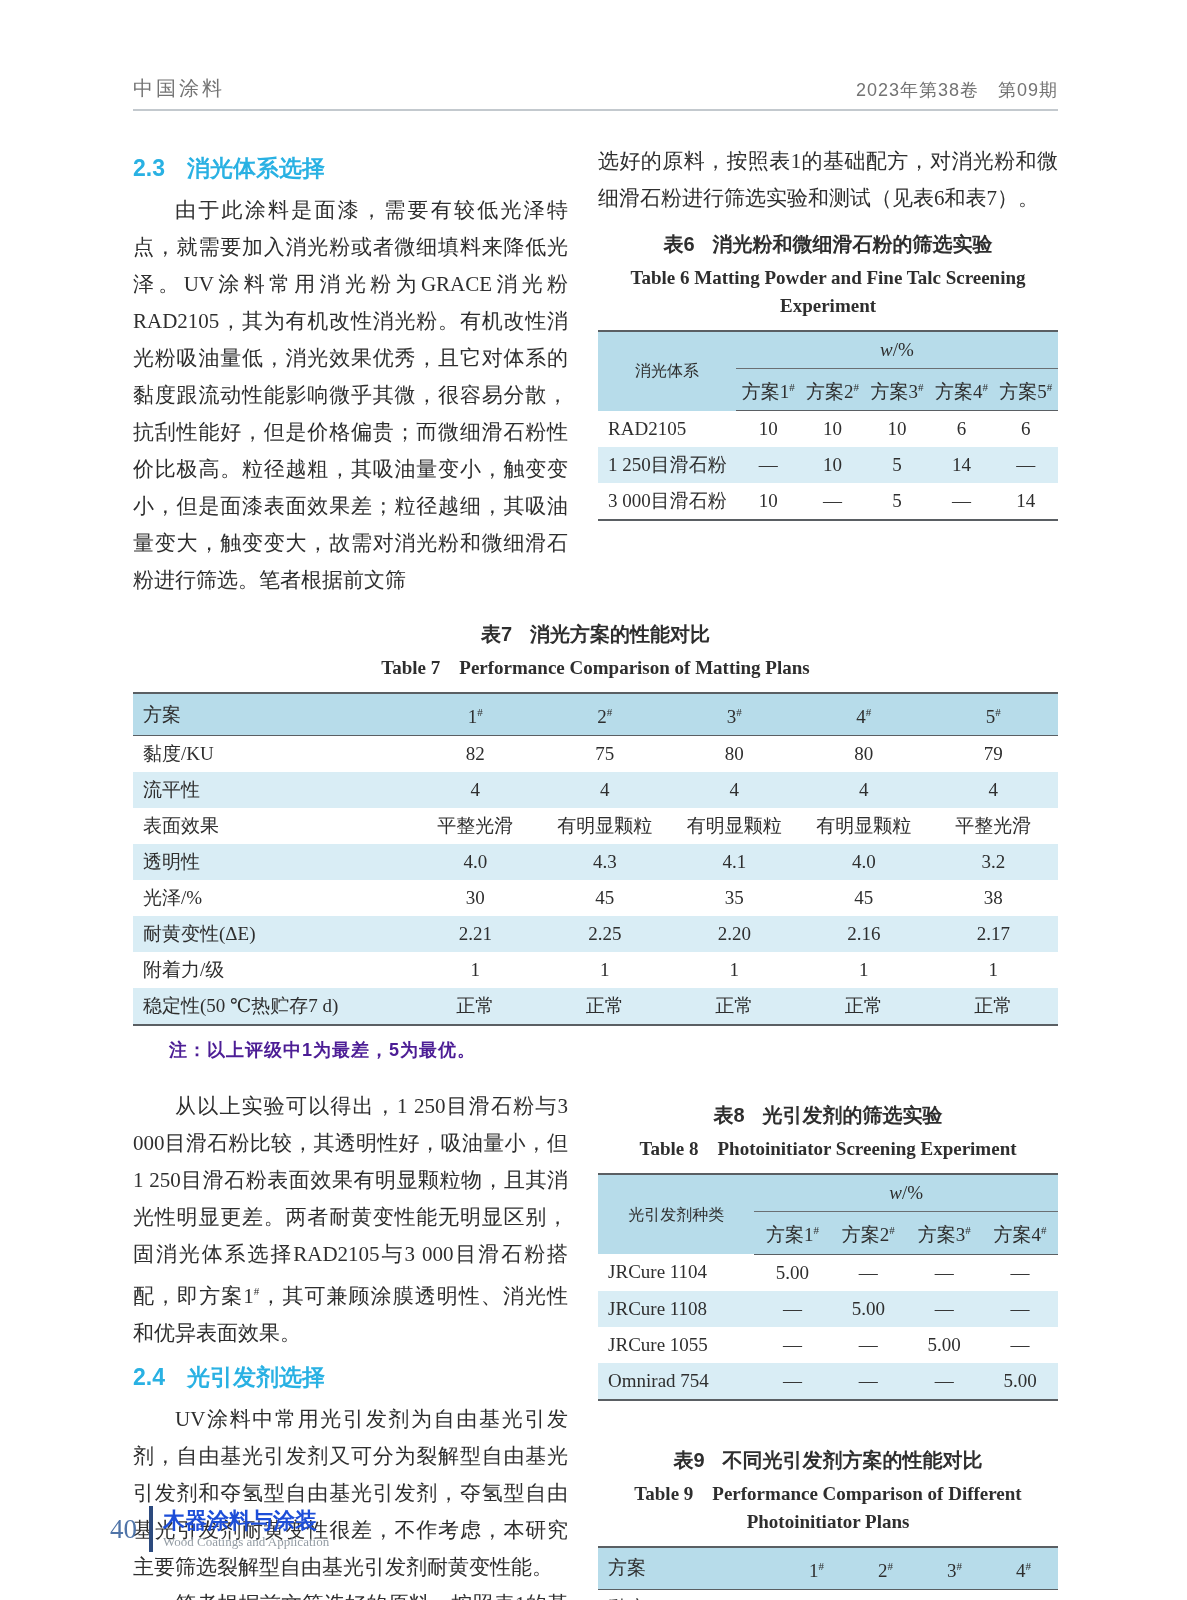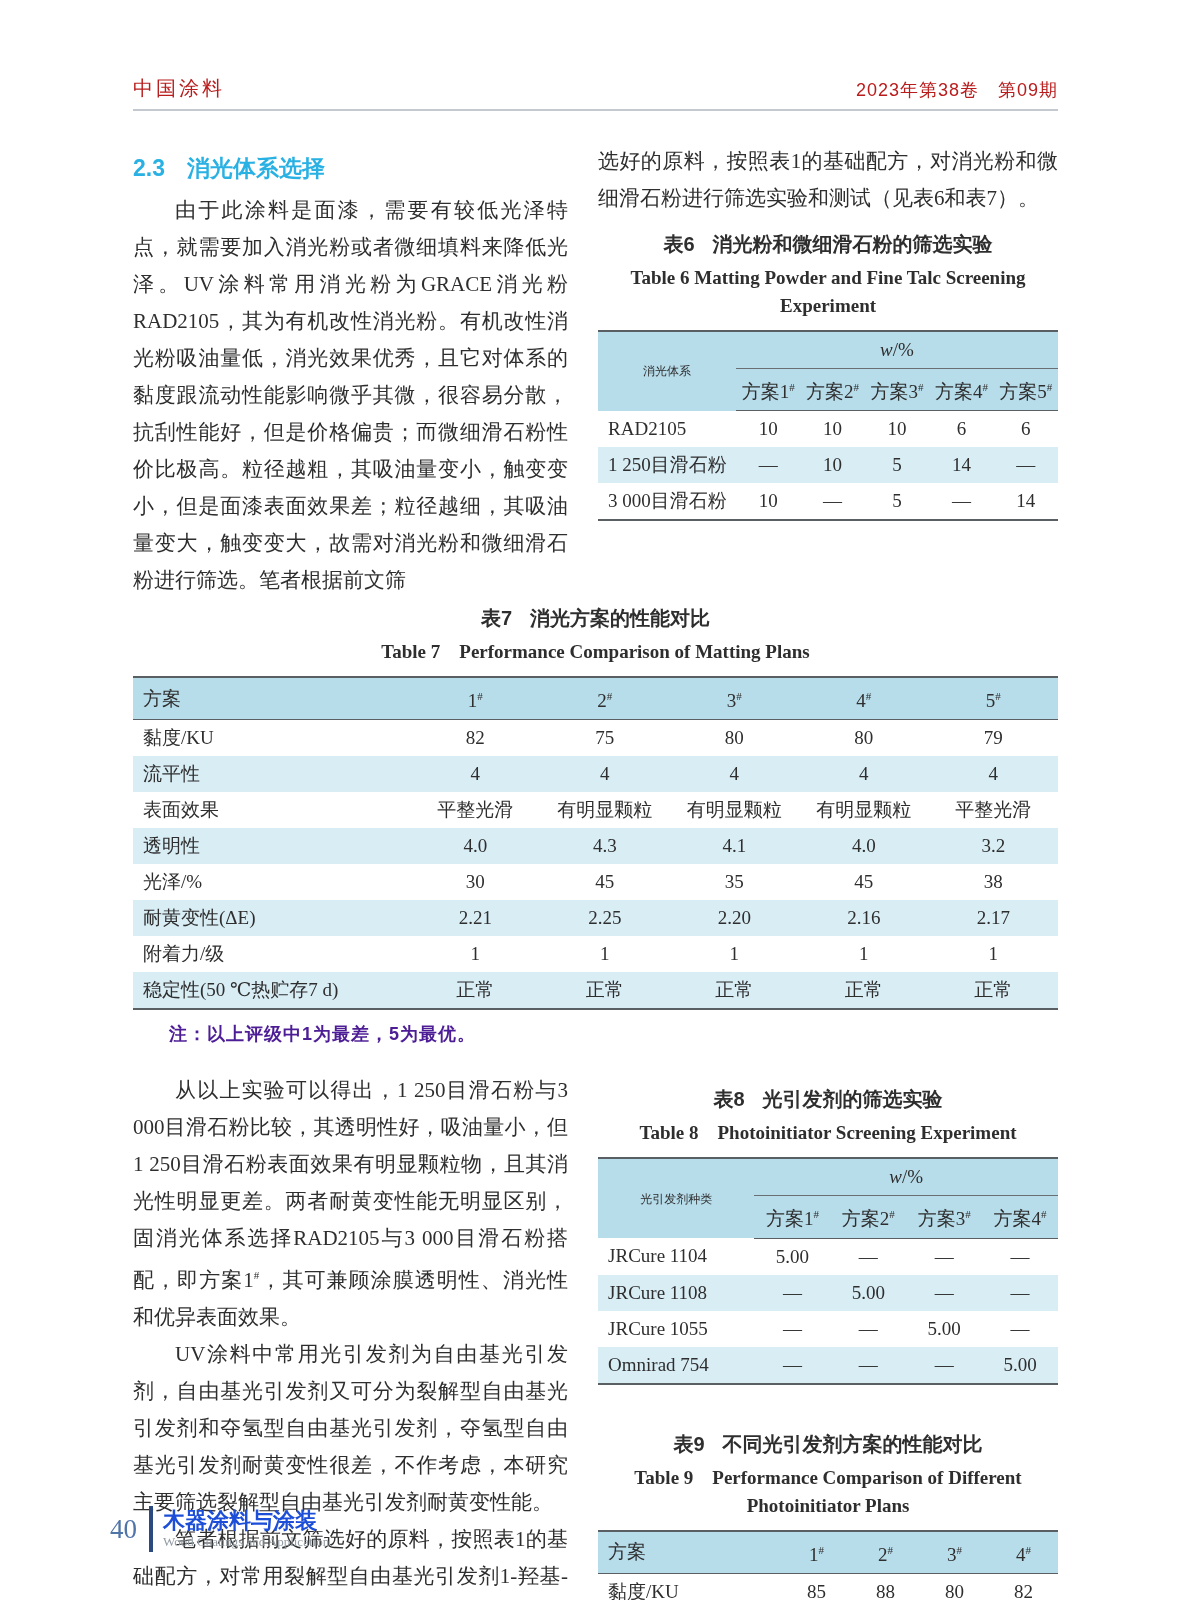--- a/index.html
+++ b/index.html
@@ -10,21 +10,21 @@
     font-family:"Liberation Serif","DejaVu Serif",serif;
     color:#2e2e2e;
   }
   .content { position:absolute; left:133px; width:925px; top:0; }
 
   
   .pg-header {
     display:flex; justify-content:space-between; align-items:flex-end;
     margin-top:75px; padding-bottom:7px;
     border-bottom:2px solid #c3c9ce;
-    color:#b91c1c; font-family:"Liberation Sans","DejaVu Sans",sans-serif;
+    color:#737373; font-family:"Liberation Sans","DejaVu Sans",sans-serif;
   }
   .pg-header .left  { font-size:20px; letter-spacing:3px; }
   .pg-header .right { font-size:18px; letter-spacing:1px; }
 
   
   .two-col { display:flex; gap:30px;justify-content:space-between; }
   .col-l { width:437px; }
   .col-r { width:462px; }
 
   .body-p { font-size:21px; line-height:37px; text-align:justify; }
@@ -55,38 +55,38 @@
   table.paper {
     width:100%; border-collapse:collapse; table-layout:fixed;
     border-top:2px solid #5a5f63; border-bottom:2px solid #5a5f63;
     font-size:19px; margin-top:10px;
   }
   table.paper thead { background:#b7dcea; }
   table.paper thead tr.plan-row th { border-bottom:1px solid #5a5f63; }
   table.paper th, table.paper td {
     padding:6px 4px; text-align:center; font-weight:normal; line-height:24px;
   }
-  table.paper .stub { text-align:center; font-size:12px; }
+  table.paper .stub { text-align:center; font-size:16px; }
   table.paper .group { border-bottom:1px solid #6a6f73; font-size:19px; }
   table.paper td.label, table.paper th.label { text-align:left; padding-left:10px; }
   table.paper tr.shaded { background:#d9edf5; }
   table.paper tr.hdr { background:#b7dcea; }
   table.paper tr.hdr th { border-bottom:1px solid #5a5f63; }
   sup { font-size:11px; }
   .it { font-style:italic; }
 
   .tbl-note {
     color:#4c1d95; font-weight:bold; font-size:18px;
     font-family:"Liberation Sans","DejaVu Sans",sans-serif;
     margin:12px 0 0 36px; letter-spacing:1px;
   }
 
   
   .row1 { margin-top:32px; }
-  .t7-block { margin-top:6px; }
+  .t7-block { margin-top:22px; }
   .row2 { margin-top:26px; }
   .r2-right .tblwrap2 { margin-top:46px; }
   .t8wrap { margin-top:14px; }
 
   
   .pg-footer {
     position:absolute; left:110px; bottom:48px;
     display:flex; align-items:center;justify-content:center;
   }
   .pg-footer .num {
@@ -279,20 +279,23 @@
             </tr>
           </tbody>
         </table>
       <div class="tbl-note">注：以上评级中1为最差，5为最优。</div>
     </div>
 
     <div class="two-col row2">
       <div class="col-l">
         <p class="body-p indent"><span>从以上实验可以得出，1 250目滑石粉与3 000目滑石粉比较，其透明性好，吸油量小，但1 250目滑石粉表面效果有明显颗粒物，且其消光性明显更差。两者耐黄变性能无明显区别，固消光体系选择RAD2105与3 000目滑石粉搭配，即方案1</span><sup>#</sup><span>，其可兼顾涂膜透明性、消光性和优异表面效果。</span></p>
 
+        <div class="sec-head">
+          <span class="num">2.4</span><span>光引发剂选择</span>
+        </div>
         <p class="body-p indent">UV涂料中常用光引发剂为自由基光引发剂，自由基光引发剂又可分为裂解型自由基光引发剂和夺氢型自由基光引发剂，夺氢型自由基光引发剂耐黄变性很差，不作考虑，本研究主要筛选裂解型自由基光引发剂耐黄变性能。</p>
         <p class="body-p indent">笔者根据前文筛选好的原料，按照表1的基础配方，对常用裂解型自由基光引发剂1-羟基-环己基-苯基甲酮（JRCure1104）、2,4,6-三甲基苯甲酰基-二苯基氧化膦（JRCure1108）、苯甲酰甲酸甲酯（JRCure1055）、苯基双（2,4,6-三甲基苯甲酰基）氧化膦（Omnirad 754）进行筛选实验和测试（见表8和表9）。</p>
 
       </div>
 
       <div class="col-r r2-right">
         <div class="t8wrap">
           <div class="tbl-title-cn">
             <span>表8</span><span class="gap"></span><span>光引发剂的筛选实验</span>
           </div>

